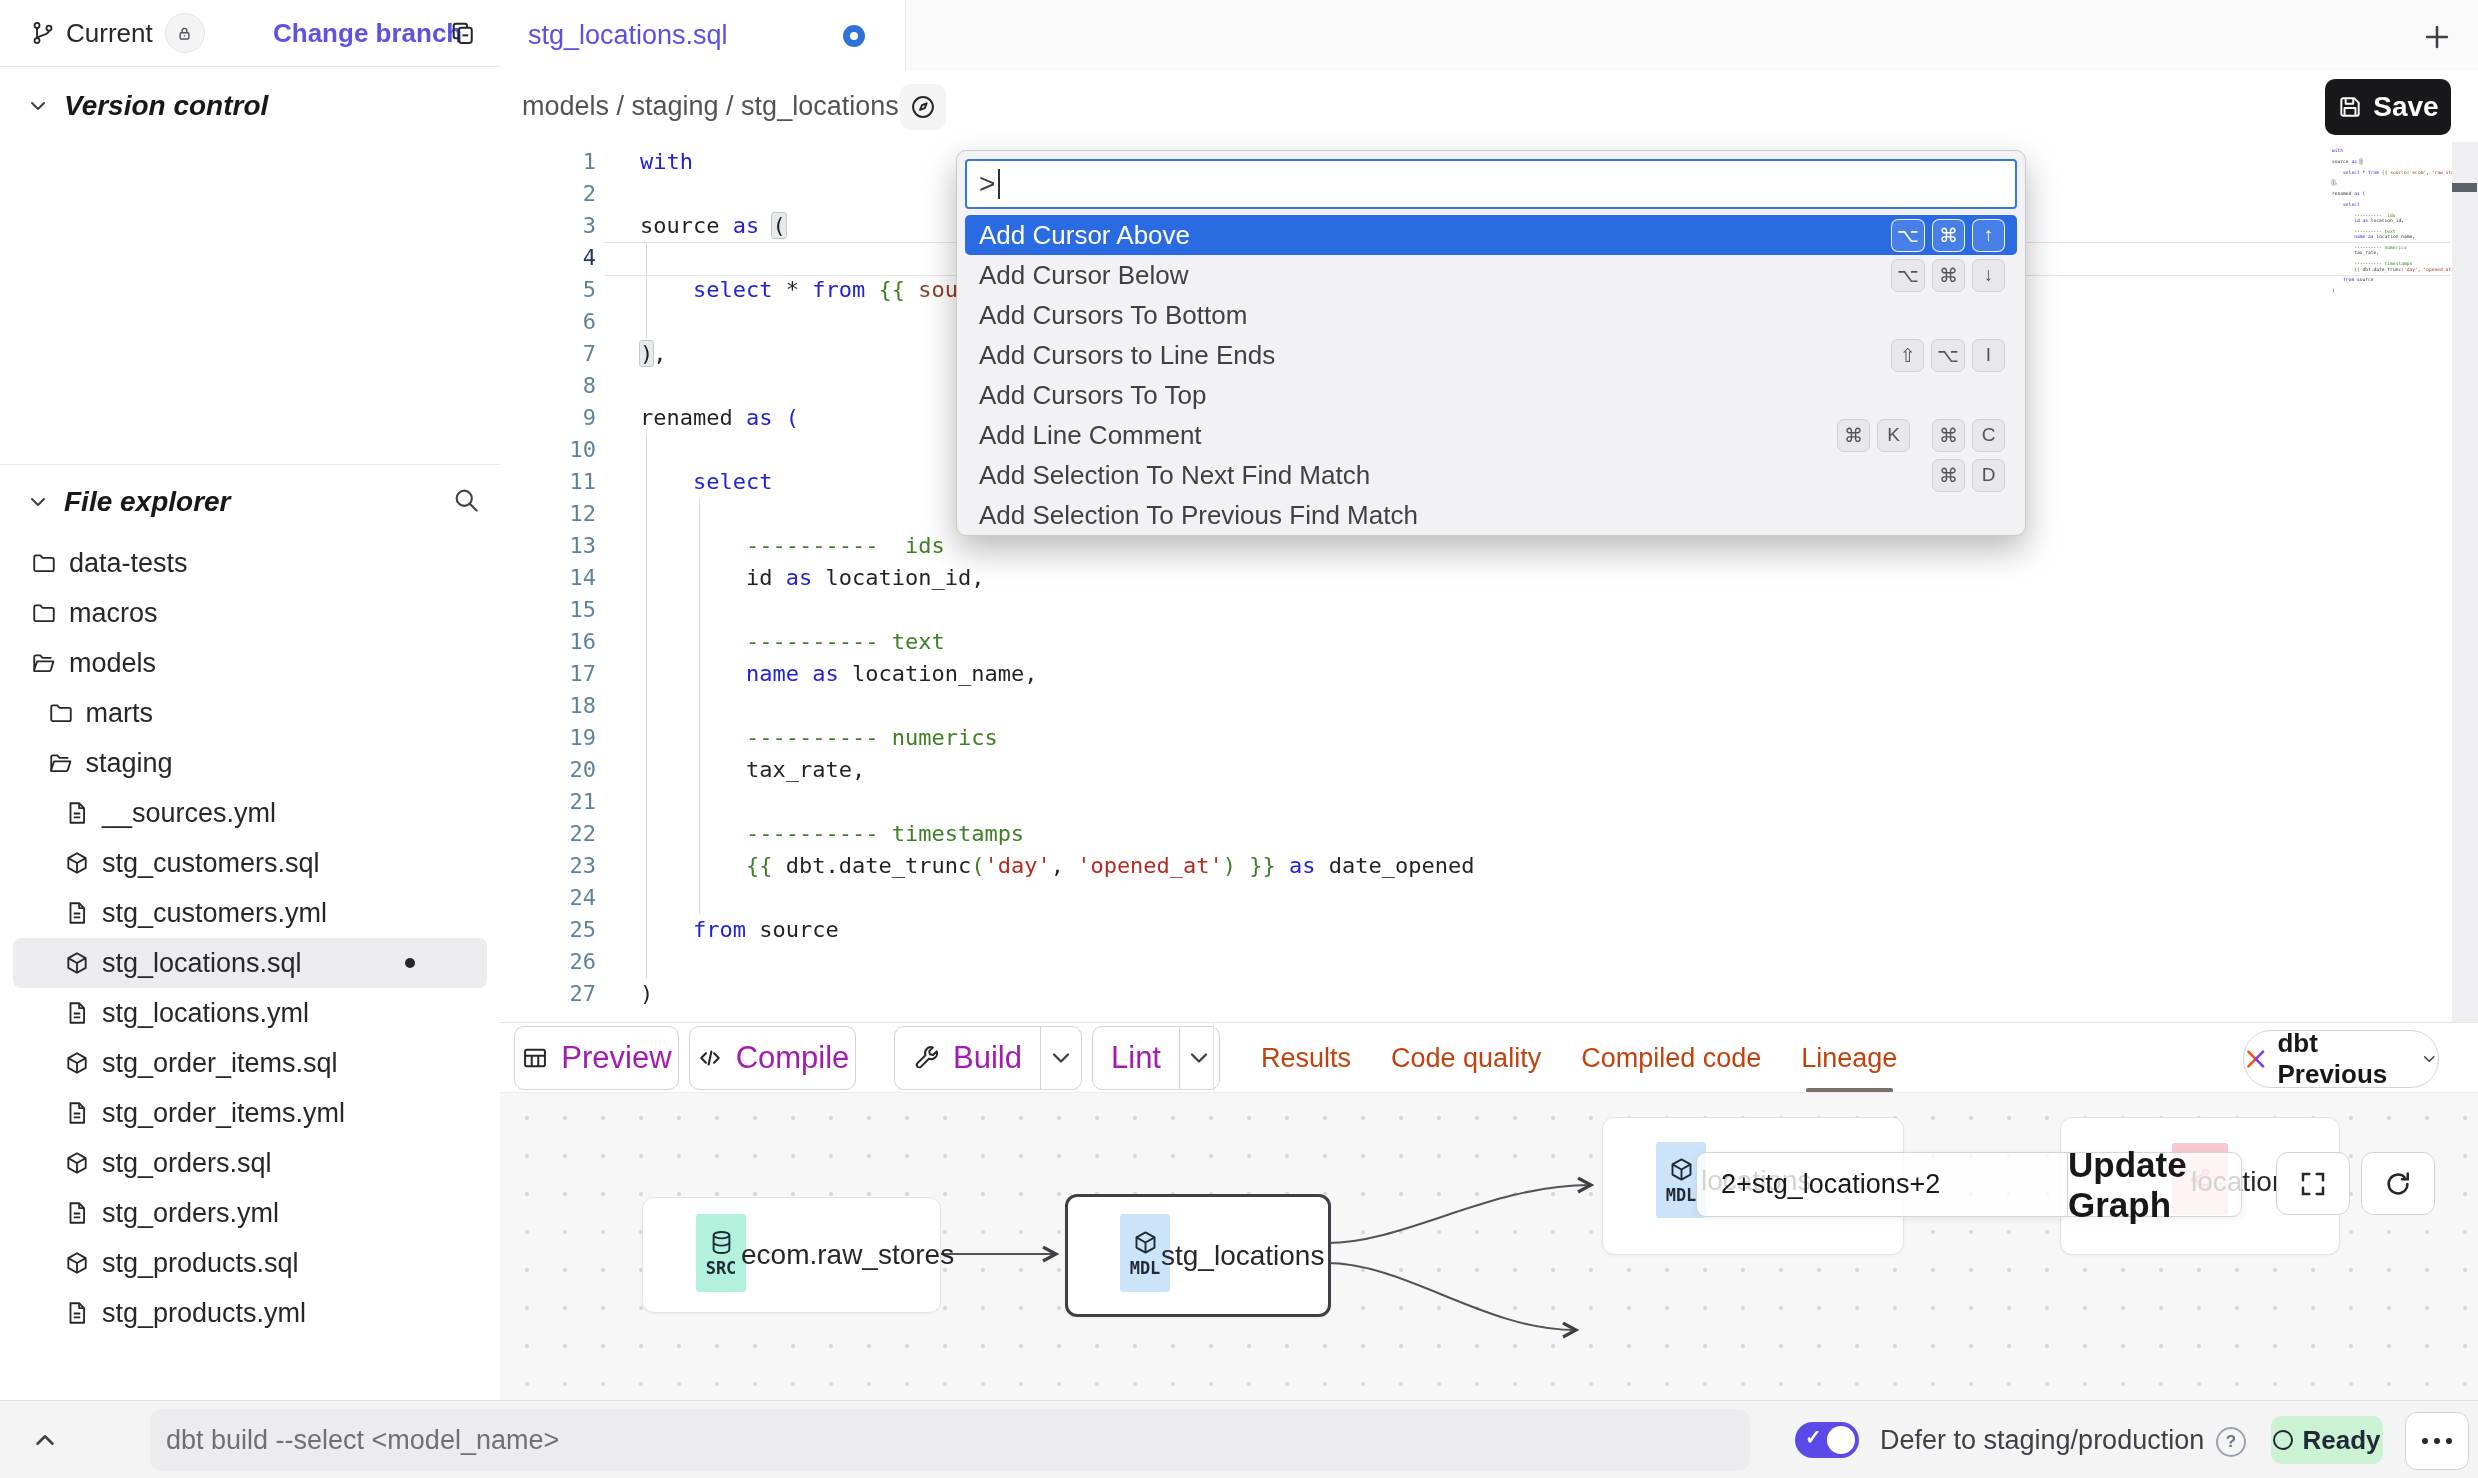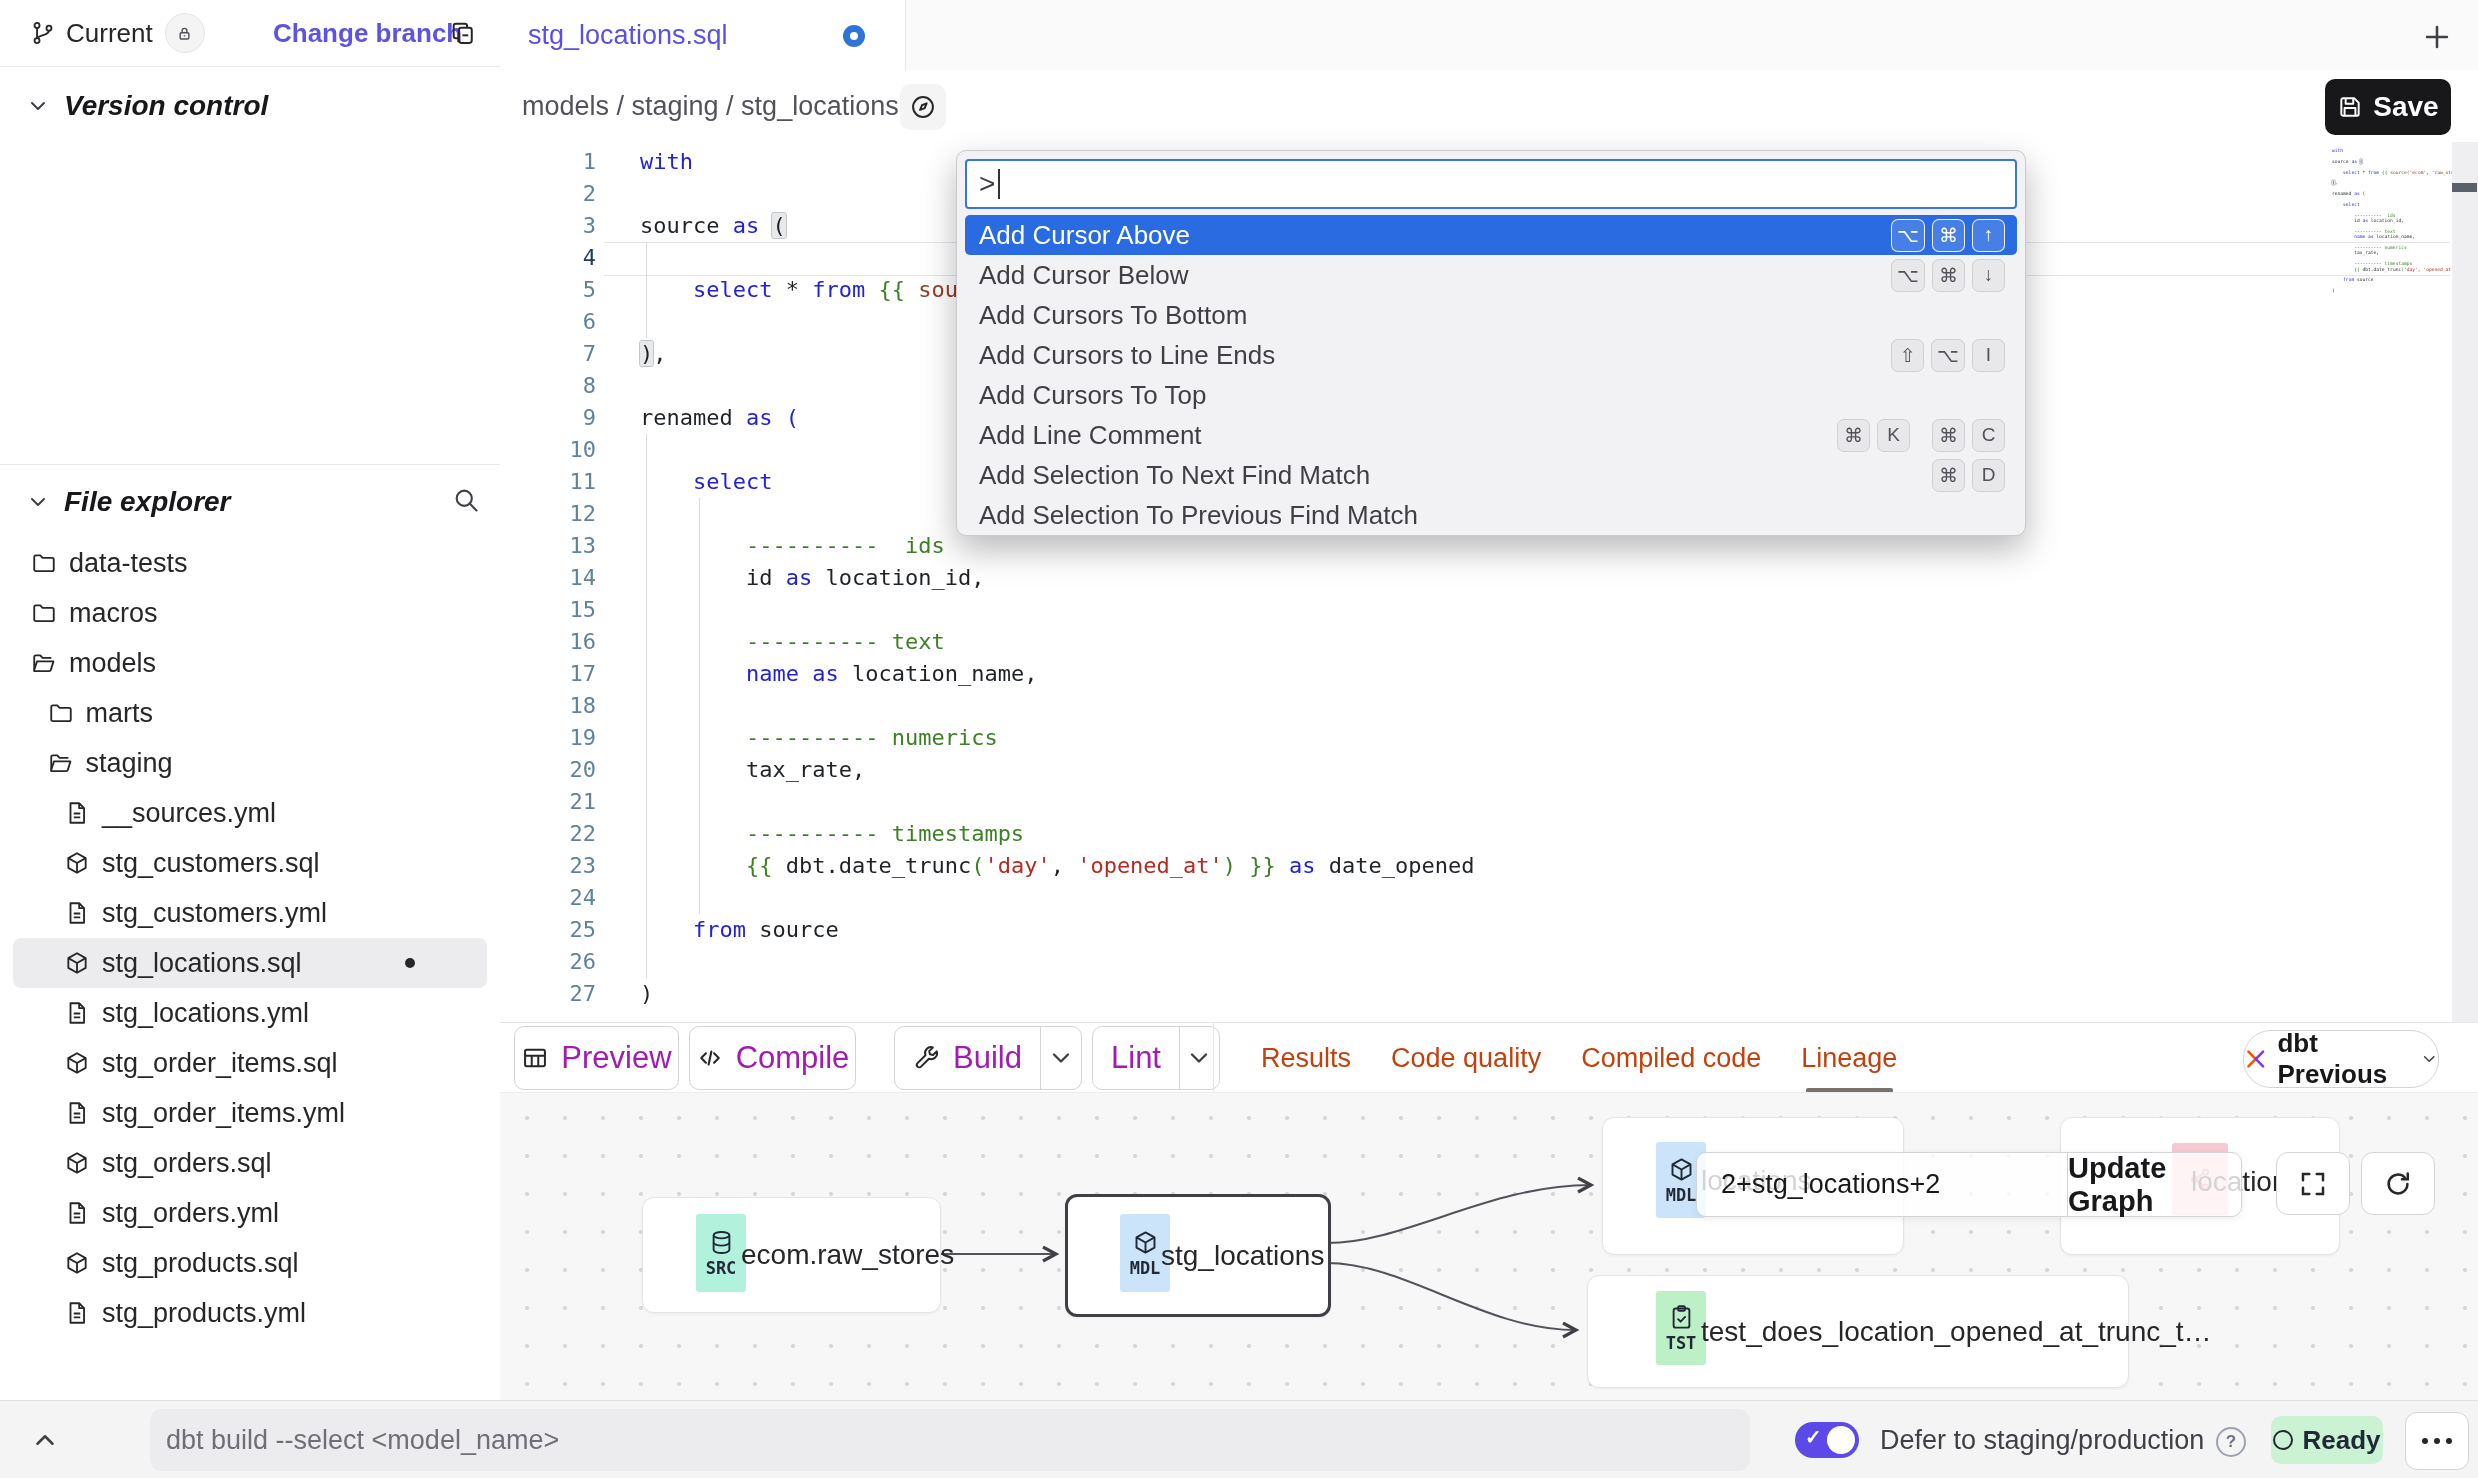--- a/index.html
+++ b/index.html
@@ -128,21 +128,21 @@
   .node{position:absolute;background:#fff;border:1.5px solid #e4e4e7;border-radius:12px;box-shadow:0 1px 3px rgba(0,0,0,0.05);}
   .node.selected{border:3px solid #3f3f46;}
   .nbadge{position:absolute;border-radius:3px;display:flex;flex-direction:column;align-items:center;justify-content:center;gap:2px;margin-left:29px;}
   .nbadge svg{width:27px;height:27px;}
   .nbadge-label{font-size:17px;font-weight:600;color:#1f2937;font-family:"DejaVu Sans Mono",monospace;}
   .nlabel{position:absolute;font-size:28px;font-weight:500;color:#27272a;white-space:nowrap;}
   #graph-controls{position:absolute;left:1196px;top:59px;width:544px;height:63px;background:rgba(255,255,255,0.8);
       border:1.5px solid #d4d4d8;border-radius:10px;box-shadow:0 2px 8px rgba(0,0,0,0.07);display:flex;z-index:6;}
   #graph-selector{flex:0 0 346px;display:flex;align-items:center;padding-left:24px;font-size:27px;color:#18181b;
       border-right:1px solid #d4d4d8;}
-  #update-graph{flex:1;display:flex;align-items:center;justify-content:center;font-size:29px;font-weight:600;color:#18181b;cursor:pointer;}
+  #update-graph{flex:1;display:flex;align-items:center;justify-content:center;font-size:35px;font-weight:600;color:#18181b;cursor:pointer;}
   .icon-btn{position:absolute;top:59px;width:74px;height:63px;background:#fff;border:1.5px solid #d4d4d8;border-radius:12px;
       display:flex;align-items:center;justify-content:center;cursor:pointer;z-index:7;box-sizing:border-box;}
   .icon-btn svg{width:30px;height:30px;}
   #fullscreen-btn{left:1776px;}
   #refresh-btn{left:1861px;}
 
   
   #footer{left:0;top:1400px;width:2478px;height:78px;background:#f4f4f5;border-top:1px solid #e2e2e5;}
   #footer-collapse{position:absolute;left:30px;top:24px;width:30px;height:30px;cursor:pointer;}
   #cmd-field{position:absolute;left:150px;top:8px;width:1600px;height:62px;background:#ececee;border-radius:12px;
@@ -672,31 +672,20 @@
         <svg viewBox="0 0 24 24" fill="none" stroke="#e16a80" stroke-width="1.7">
             <circle cx="6.5" cy="12" r="2.2"></circle>
             <circle cx="16.5" cy="5.5" r="2.2"></circle>
             <circle cx="16.5" cy="18.5" r="2.2"></circle>
             <path d="M8.5 10.8l6-4M8.5 13.2l6 4"></path>
           </svg>
       </span>
       <span class="nlabel" style="left:130px;top:48px;">locations</span>
     </div>
 
-    <div class="node" style="left:1087px;top:182px;width:540px;height:111px;">
-      <span class="nbadge" style="left:39px;top:15px;width:50px;height:74px;background:#bdf0c6;">
-        <svg viewBox="0 0 24 24" fill="none" stroke="#1f2937" stroke-width="1.7" stroke-linejoin="round">
-            <rect x="5" y="4" width="14" height="17" rx="2"></rect>
-            <rect x="9" y="2" width="6" height="4" rx="1"></rect>
-            <path d="M9 13.5l2.2 2.2 4-4.2" stroke-linecap="round"></path>
-          </svg>
-        <span class="nbadge-label">TST</span>
-      </span>
-      <span class="nlabel" style="left:113px;top:40px;">test_does_location_opened_at_trunc_t…</span>
-    </div>
 
     <div id="graph-controls">
       <div id="graph-selector">
         <span>2+stg_locations+2</span>
       </div>
       <div id="update-graph">
         <span>Update Graph</span>
       </div>
     </div>
     <div id="fullscreen-btn" class="icon-btn">

